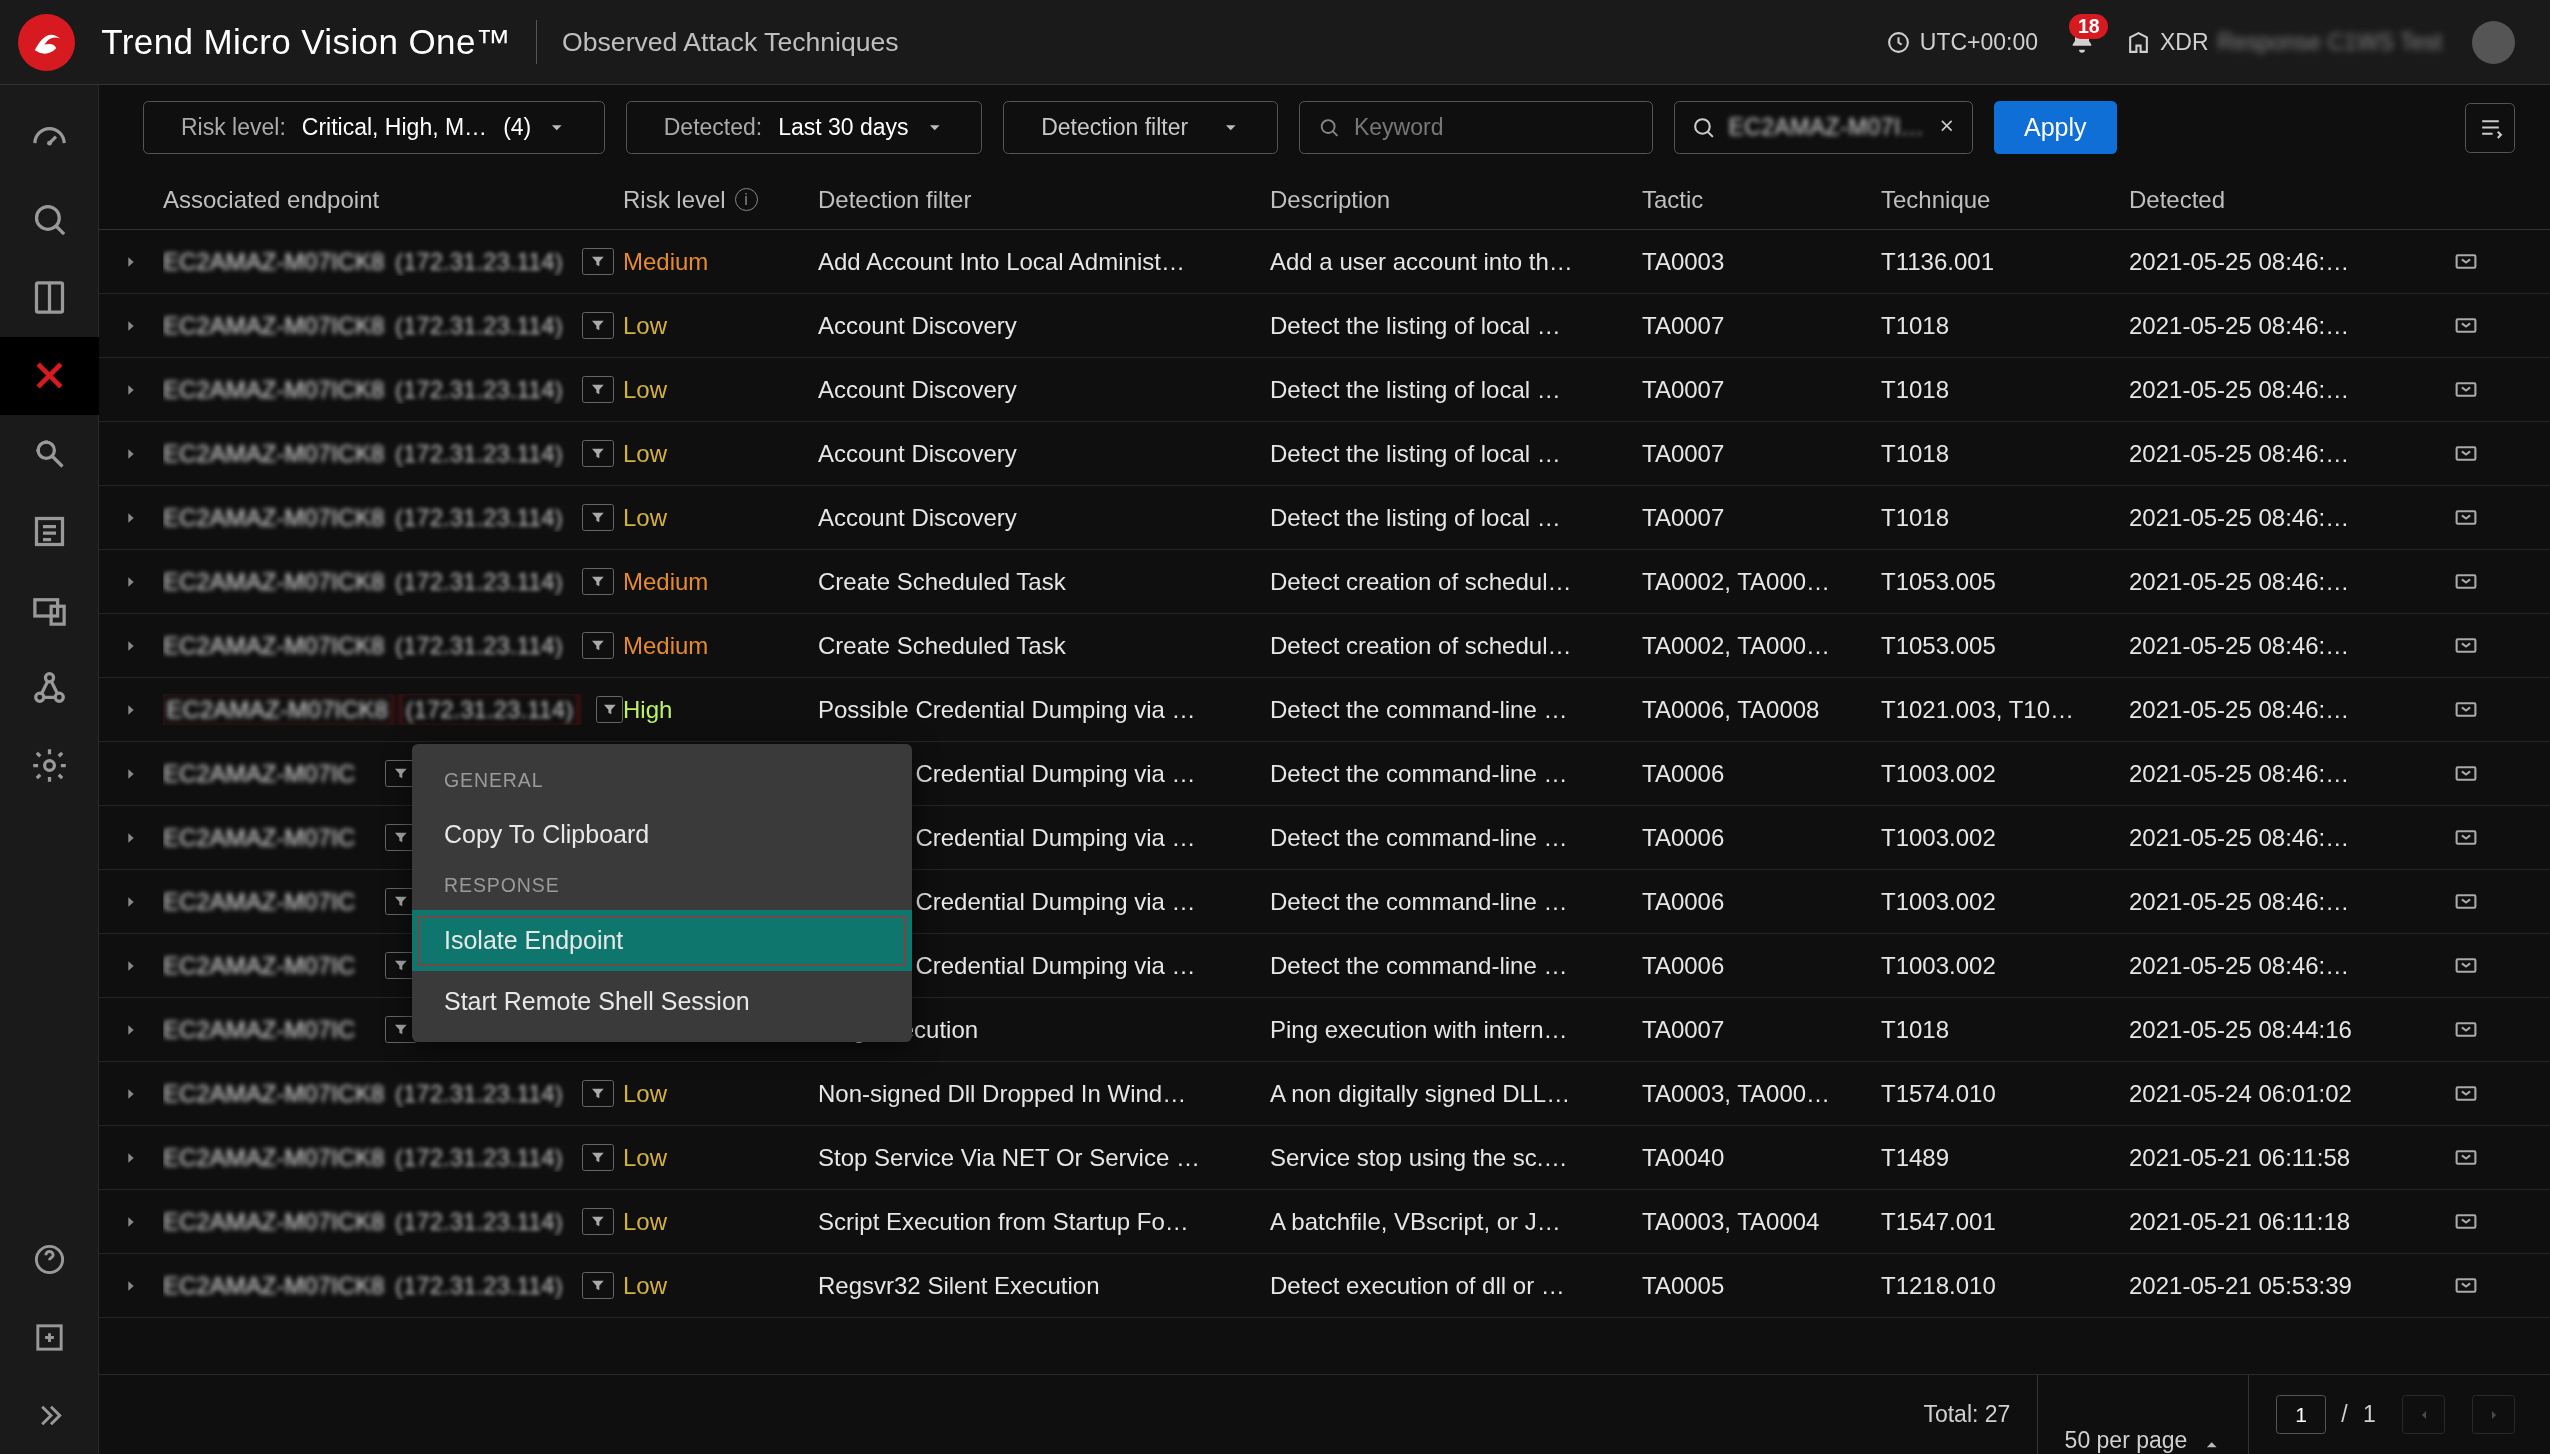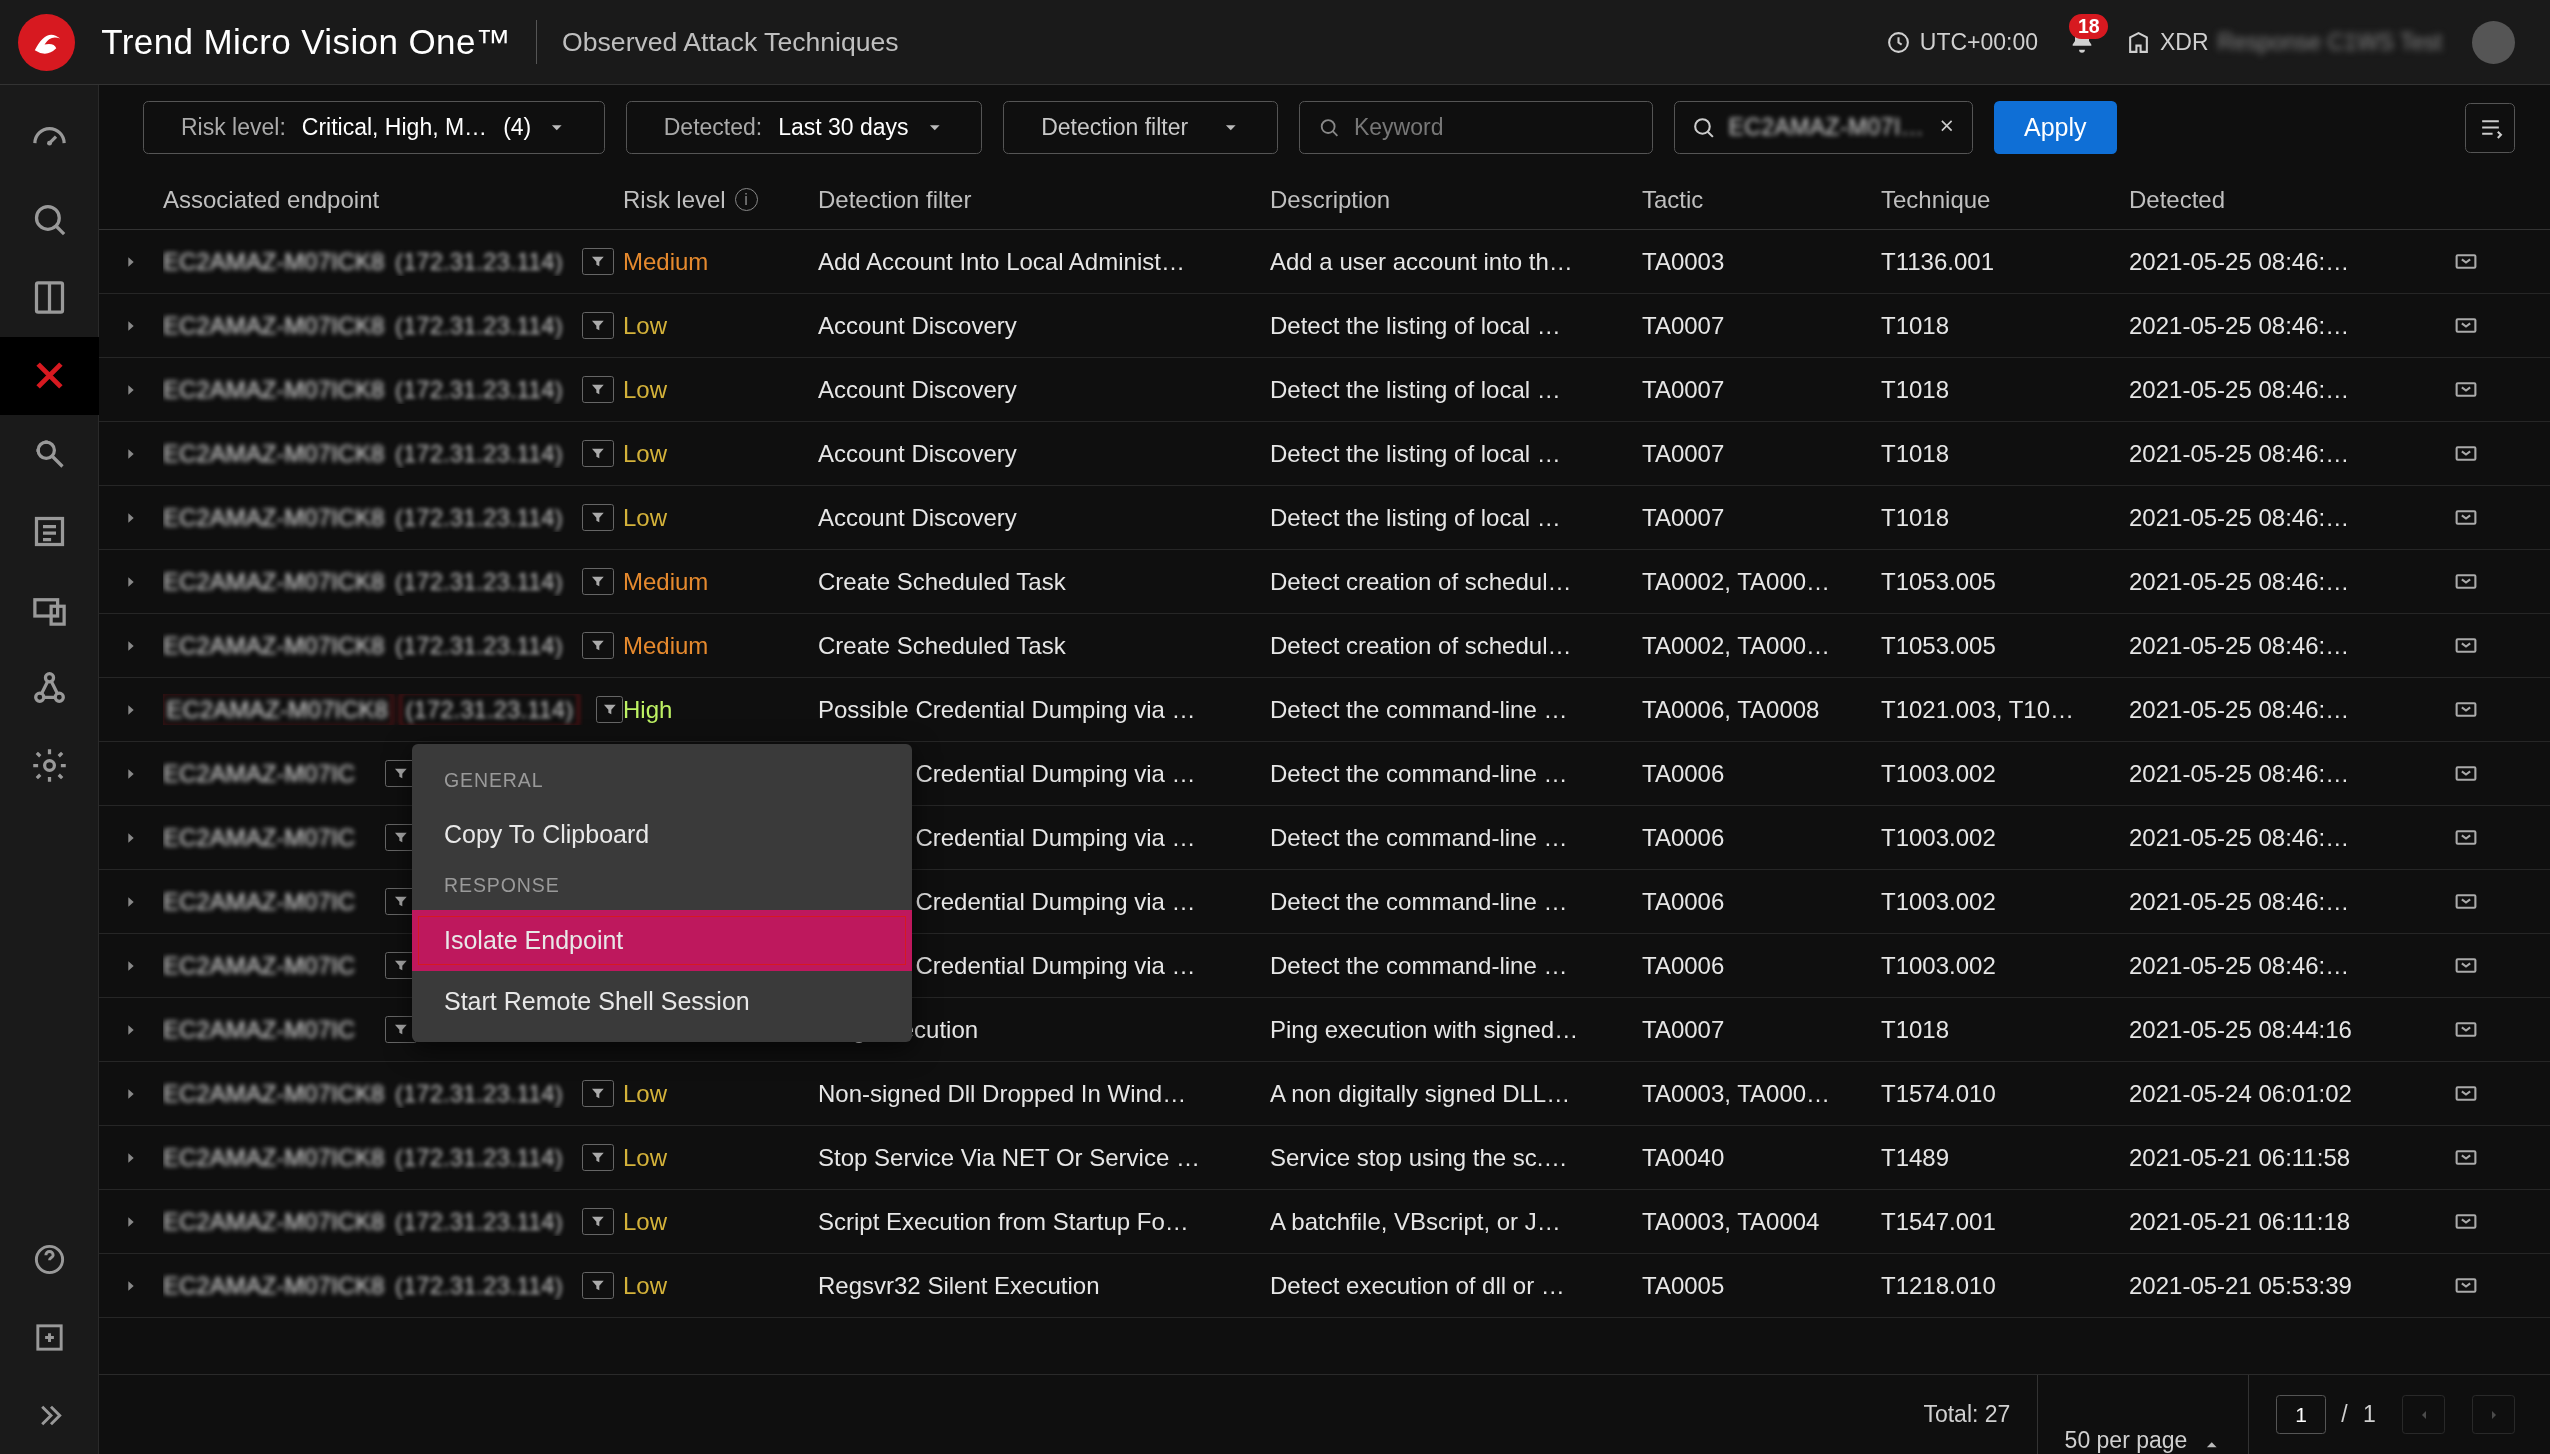--- a/index.html
+++ b/index.html
@@ -66,21 +66,21 @@
 .risk-High { color:#bef264; }
 .cell { white-space:nowrap; overflow:hidden; text-overflow:ellipsis; padding-right:17.7px; }
 .rowaction { display:flex; justify-content:center; align-items:center; cursor:pointer; }
 .rowaction svg { width:28px; height:25px; fill:none; stroke:#aaa; stroke-width:2; }
 .info-icon { width:23px; height:23px; border:1.8px solid #888; border-radius:50%; display:inline-flex; align-items:center; justify-content:center; font-size:16px; color:#888; }
 
 
 .ctxmenu { position:absolute; top:744px; left:412px; width:500px; background:#3a3a3a; border-radius:6px; box-shadow:0 7px 26.6px rgba(0,0,0,.6); padding:16px 0 10.6px 0; z-index:100; font-size:25px; }
 .ctx-hdr { color:#9a9a9a; font-size:19.5px; padding:8.9px 32px 12.4px 32px; letter-spacing:0.9px; }
 .ctx-item { padding:16px 32px; color:#e8e8e8; cursor:pointer; }
-.ctx-item:hover,.ctx-item.hover { background:#be185d; }
+.ctx-item:hover,.ctx-item.hover { background:#0f766e; }
 .ctx-item.hl { outline:1.8px solid #d71920; outline-offset:-7px; }
 
 
 .footer { position:absolute; bottom:0; left:99px; right:0; height:80px; display:flex; align-items:center; justify-content:flex-end; gap:26.6px; padding:0 35px; border-top:0.9px solid #2a2a2a; font-size:23px; color:#d0d0d0; background:#0f0f0f; }
 .per-page { display:flex; align-items:flex-end; gap:15px; border-left:0.9px solid #333; border-right:0.9px solid #333; padding:0 26.6px; height:100%; }
 .pageno input { width:50px; height:39px; background:#0f0f0f; border:0.9px solid #555; border-radius:3.5px; color:#fff; text-align:center; font-size:21px; }
 .navbtn { width:43px; height:39px; border:0.9px solid #444; border-radius:3.5px; display:flex; align-items:center; justify-content:center; cursor:pointer; opacity:.5; }
 .navbtn svg{ width:16px;height:16px;fill:#888; }
 
 svg.chev { width:19.5px; height:19.5px; fill:#bbb; }
@@ -612,21 +612,21 @@
       <span class="host">EC2AMAZ-M07IC</span>
       <span class="ip"></span>
       <span class="filtericon">
             <svg viewBox="0 0 24 24">
               <path d="M4 5h16l-6 7v6l-4-2v-4L4 5z"></path>
             </svg>
           </span>
     </div>
     <div class="cell risk-"></div>
     <div class="cell">Ping Execution</div>
-    <div class="cell">Ping execution with signed…</div>
+    <div class="cell">Ping execution with intern…</div>
     <div class="cell">TA0007</div>
     <div class="cell">T1018</div>
     <div class="cell">2021-05-25 08:44:16</div>
     <div class="rowaction">
           <svg viewBox="0 0 24 24">
             <rect x="3" y="6" width="18" height="12" rx="1"></rect>
             <path d="M8 10l4 3 4-3"></path>
           </svg>
         </div>
       </div>

